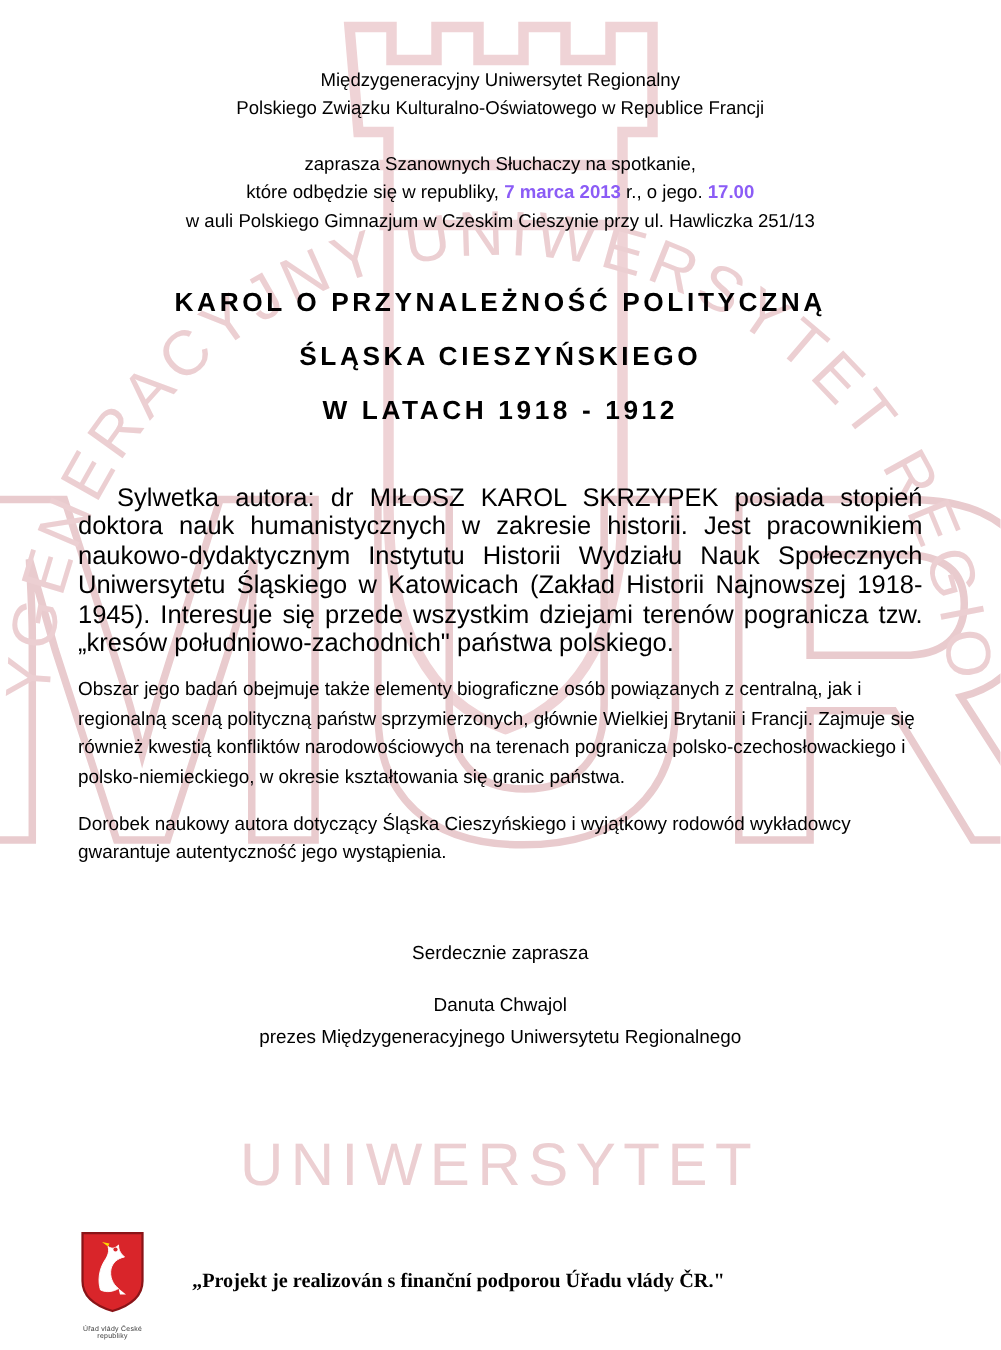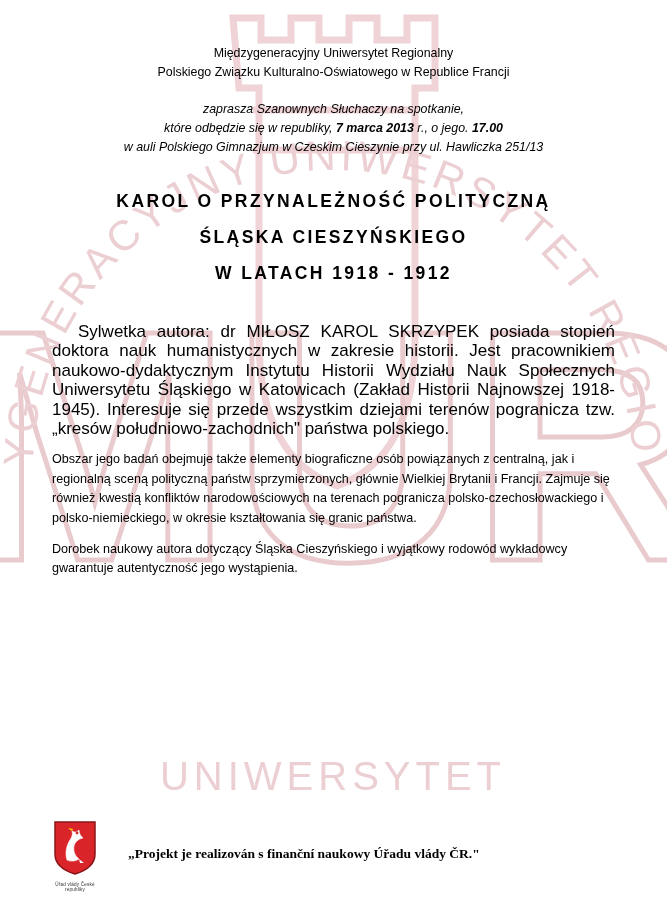--- a/index.html
+++ b/index.html
@@ -44,23 +44,22 @@
     text-align: center;
   }
 
   .block-gap-1 { height: 18px; }
   .block-gap-2 { height: 26px; }
 
   .invite {
     font-size: 12.4px;
     line-height: 19px;
     text-align: center;
-    font-style: italic;
-  }
-  .red { color: #000000; font-weight: bold; }
+  }
+  .red { color: #8b5cf6; font-weight: bold; }
 
   .title {
     font-size: 17.5px;
     font-weight: bold;
     letter-spacing: 2.4px;
     text-align: center;
     line-height: 36px;
   }
 
   .body-p {
@@ -172,32 +171,38 @@
 
   <div>
     <p class="body-p just p-indent">Sylwetka autora: dr MIŁOSZ KAROL SKRZYPEK posiada stopień doktora nauk humanistycznych w zakresie historii. Jest pracownikiem naukowo-dydaktycznym Instytutu Historii Wydziału Nauk Społecznych Uniwersytetu Śląskiego w Katowicach (Zakład Historii Najnowszej 1918-1945). Interesuje się przede wszystkim dziejami terenów pogranicza tzw. „kresów południowo-zachodnich" państwa polskiego.</p>
     <p class="body-c">Obszar jego badań obejmuje także elementy biograficzne osób powiązanych z centralną, jak i regionalną sceną polityczną państw sprzymierzonych, głównie Wielkiej Brytanii i Francji. Zajmuje się również kwestią konfliktów narodowościowych na terenach pogranicza polsko-czechosłowackiego i polsko-niemieckiego, w okresie kształtowania się granic państwa.</p>
     <p class="body-c">Dorobek naukowy autora dotyczący Śląska Cieszyńskiego i wyjątkowy rodowód wykładowcy gwarantuje autentyczność jego wystąpienia.</p>
     <div style="height:10px"></div>
   </div>
 
   <div style="height:24px"></div>
 
+  <div>
+    <div class="sign">Serdecznie zaprasza</div>
+    <div style="height:14px"></div>
+    <div class="sign">Danuta Chwajol</div>
+    <div class="sign">prezes Międzygeneracyjnego Uniwersytetu Regionalnego</div>
+  </div>
 
 </div>
 
 <div id="footer">
 
   <div id="emblem-wrap">
     <svg width="44" height="56" viewBox="0 0 44 56">
       <path d="M2,2 H42 V34 Q42,48 22,54 Q2,48 2,34 Z" fill="#d9252a" stroke="#8a1418" stroke-width="1.5"></path>
       <path d="M14,40 C12,34 13,26 17,20 C19,17 20,14 19,11 C22,13 24,12 26,10
                C26,14 28,16 30,18 C25,19 22,22 21,26 C20,31 22,36 26,39
                C23,41 18,42 14,40 Z" fill="#ffffff" stroke="#ffffff" stroke-width="0.6"></path>
       <path d="M19,11 L15,8 L20,9 Z" fill="#ffd700"></path>
       <circle cx="24" cy="13" r="1.4" fill="#d9252a"></circle>
       <path d="M26,39 L31,43 L27,43 Z" fill="#ffffff"></path>
     </svg>
     <div id="emblem-caption">Úřad vlády České republiky</div>
   </div>
 
-  <div id="footer-text">„Projekt je realizován s finanční naukowy Úřadu vlády ČR."</div>
+  <div id="footer-text">„Projekt je realizován s finanční podporou Úřadu vlády ČR."</div>
 </div>
 
 </body></html>

